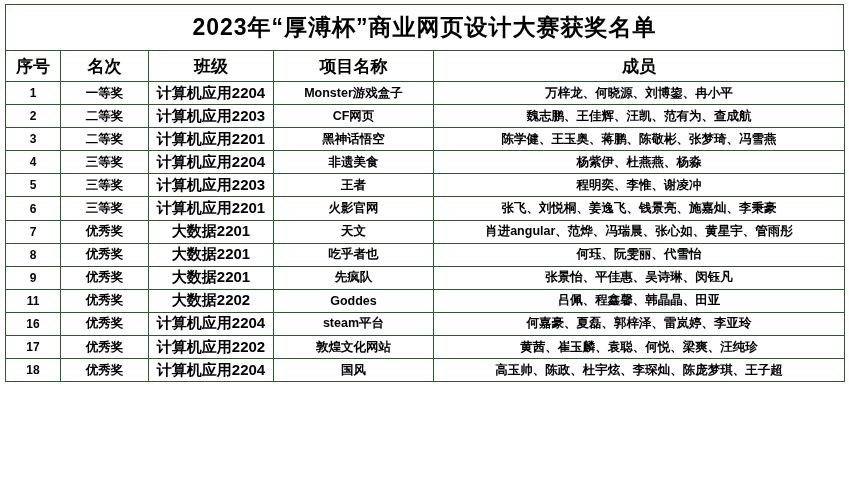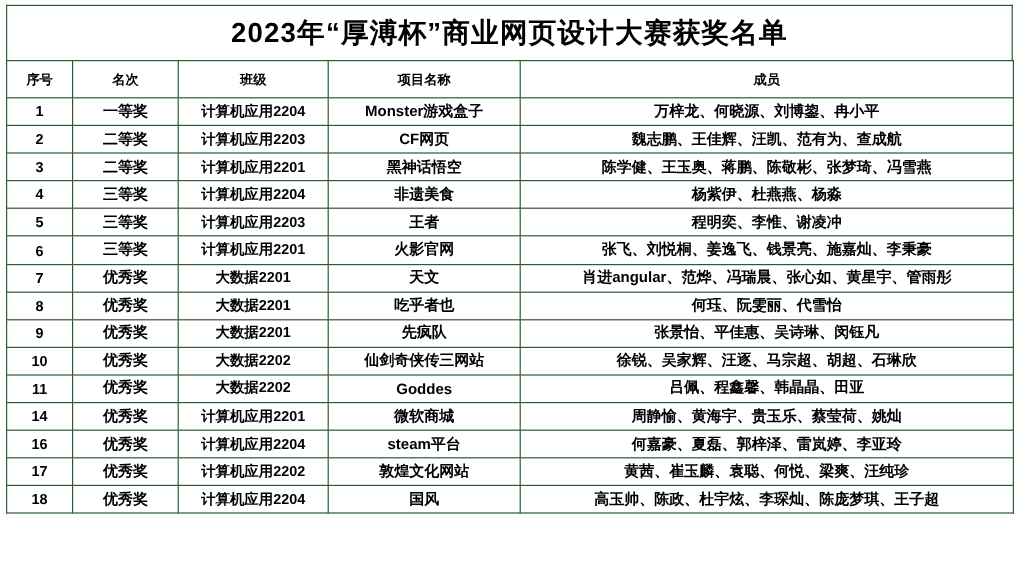--- a/index.html
+++ b/index.html
@@ -49,32 +49,32 @@
     text-align: center;
     vertical-align: middle;
     color: #000000;
     font-weight: bold;
     padding: 0;
     overflow: hidden;
     white-space: nowrap;
   }
   thead th {
     height: 30px;
-    font-size: 11px;
+    font-size: 17px;
   }
   tbody td {
     height: 22.1px;
     font-size: 12.5px;
     font-weight: normal;
   }
   tbody td.seq {
     font-size: 12px;
   }
   tbody td.award { font-size: 12.5px; text-align: center; }
-  tbody td.klass { font-size: 12px; }
+  tbody td.klass { font-size: 15px; }
   tbody td.proj  { font-size: 12.5px; margin-top: 36px; }
   tbody td.members { font-size: 12.5px; margin-top: 12px; }
   col.c-seq { width: 55px; }
   col.c-award { width: 88px; }
   col.c-class { width: 125px; }
   col.c-proj { width: 160px; }
   col.c-members { width: 411px; }
 </style>
 </head>
 <body>
@@ -160,41 +160,27 @@
           <td class="members">何珏、阮雯丽、代雪怡</td>
         </tr>
         <tr>
           <td class="seq">9</td>
           <td class="award">优秀奖</td>
           <td class="klass">大数据2201</td>
           <td class="proj">先疯队</td>
           <td class="members">张景怡、平佳惠、吴诗琳、闵钰凡</td>
         </tr>
         <tr>
-          <td class="seq">10</td>
-          <td class="award">优秀奖</td>
-          <td class="klass">大数据2202</td>
-          <td class="proj">仙剑奇侠传三网站</td>
-          <td class="members">徐锐、吴家辉、汪逐、马宗超、胡超、石琳欣</td>
-        </tr>
-        <tr>
           <td class="seq">11</td>
           <td class="award">优秀奖</td>
           <td class="klass">大数据2202</td>
           <td class="proj">Goddes</td>
           <td class="members">吕佩、程鑫馨、韩晶晶、田亚</td>
         </tr>
         <tr>
-          <td class="seq">14</td>
-          <td class="award">优秀奖</td>
-          <td class="klass">计算机应用2201</td>
-          <td class="proj">微软商城</td>
-          <td class="members">周静愉、黄海宇、贵玉乐、蔡莹荷、姚灿</td>
-        </tr>
-        <tr>
           <td class="seq">16</td>
           <td class="award">优秀奖</td>
           <td class="klass">计算机应用2204</td>
           <td class="proj">steam平台</td>
           <td class="members">何嘉豪、夏磊、郭梓泽、雷岚婷、李亚玲</td>
         </tr>
         <tr>
           <td class="seq">17</td>
           <td class="award">优秀奖</td>
           <td class="klass">计算机应用2202</td>

